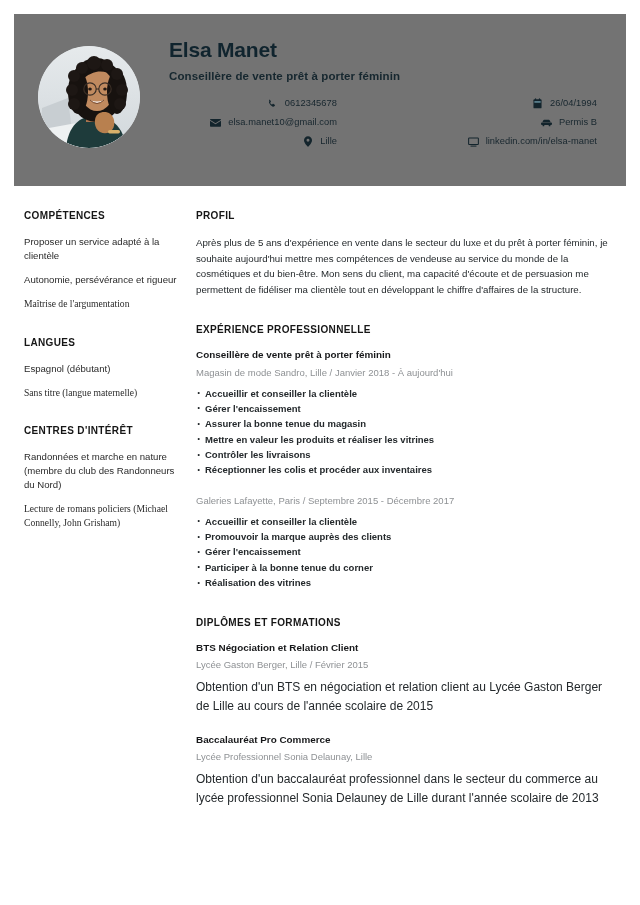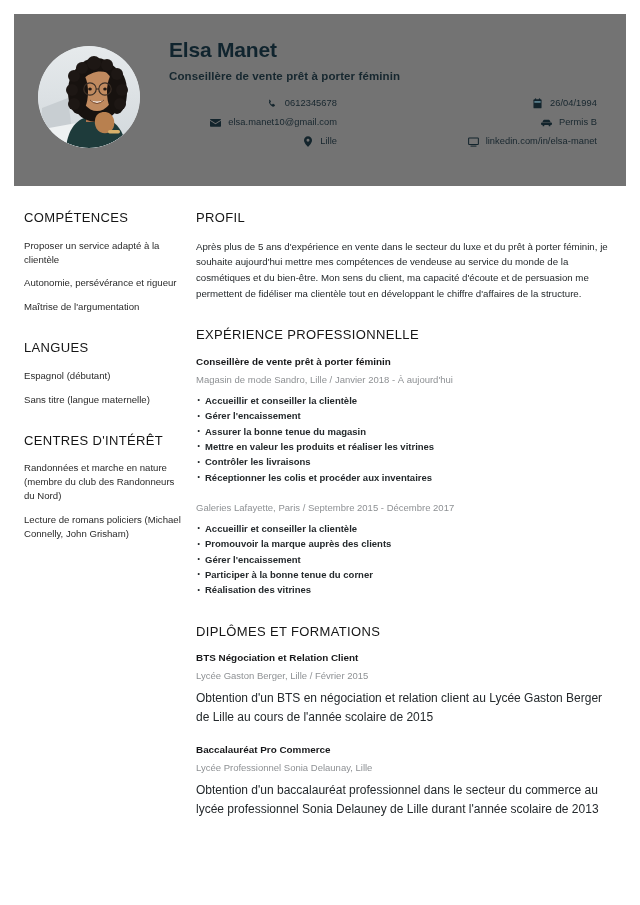--- a/index.html
+++ b/index.html
@@ -97,37 +97,37 @@
     left: 24px; top: 24px;
     width: 162px;
   }
   .col-right {
     position: absolute;
     left: 196px; top: 24px;
     width: 412px;
   }
 
   h2.sec {
-    font-size: 13px;
-    font-weight: 400;
+    font-size: 10px;
+    font-weight: 700;
     letter-spacing: 0.35px;
     color: #161616;
     margin: 0 0 13px 0;
     line-height: 1.2;
   }
   .sec-block { margin-bottom: 26px; }
   .sec-block:last-child { margin-bottom: 0; }
 
   .side-item {
     font-size: 9.6px;
     line-height: 1.45;
     color: #2a2a2a;
     margin-bottom: 10px;
   }
-  .side-item:last-child { margin-bottom: 0; }
+  .side-item:last-child { margin-bottom: 0; font-family: Liberation Serif, serif; }
 
   
   .profil-text {
     font-size: 9.7px;
     line-height: 1.62;
     color: #24292c;
     margin: 0;
   }
   .entry { margin-bottom: 17px; }
   .entry:last-child { margin-bottom: 0; }

